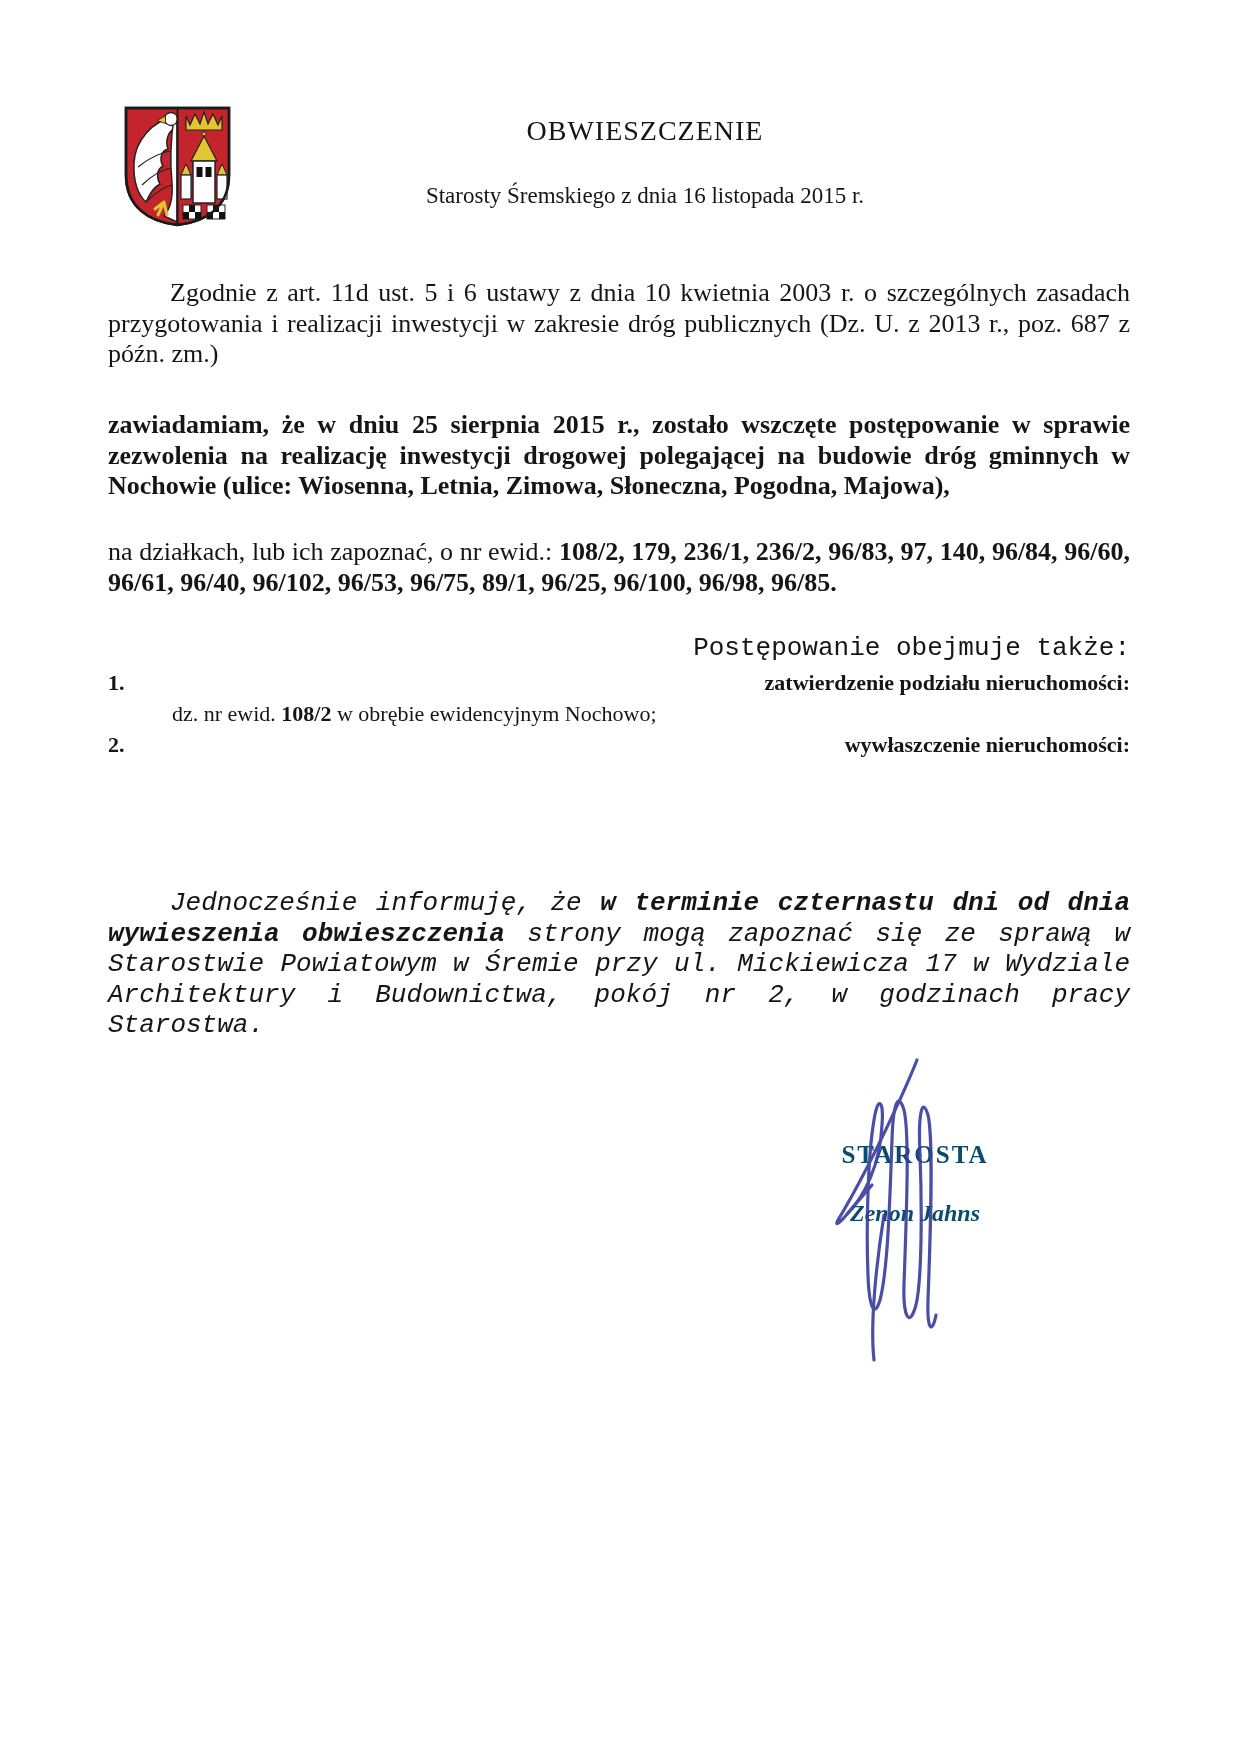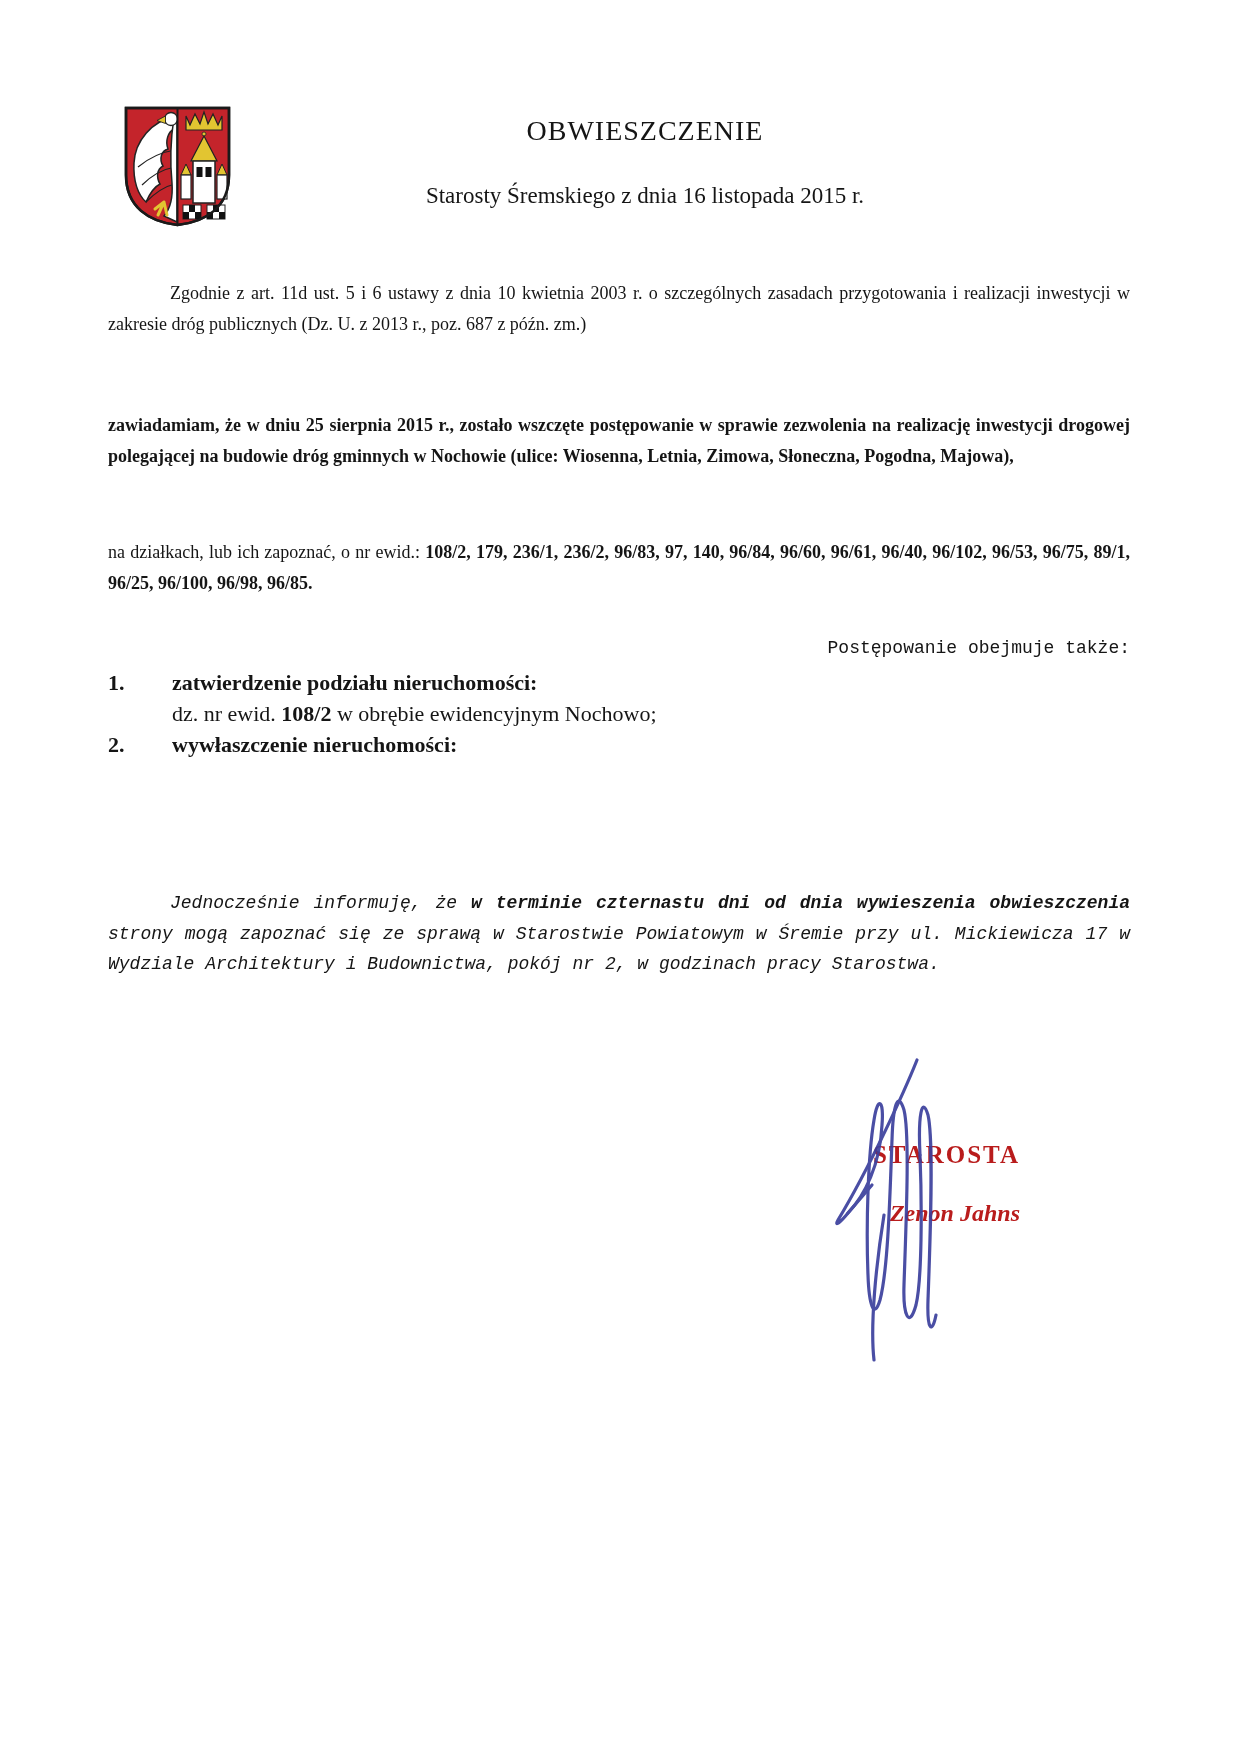--- a/index.html
+++ b/index.html
@@ -21,43 +21,43 @@
     font-size: 28px; font-weight: normal; letter-spacing: 1px;
   }
   .doc-subtitle {
     position: absolute; left: 0; top: 183px; width: 100%;
     font-size: 23px; font-weight: normal;
   }
 
   
   .para {
     position: absolute; left: 108px; width: 1022px;
-    font-size: 18px; line-height: 30.5px;
+    font-size: 26px; line-height: 30.5px;
     text-align: justify; margin: 0;
   }
   .indent { text-indent: 62px; }
-  .bold { font-weight: bold; }
+  .bold { font-weight: bold; text-align: right; }
   .p-legal  { top: 278px; }
   .p-notify { top: 410px; font-weight: bold; }
   .p-plots  { top: 537px; }
   .p-scope  { top: 633px; text-align: right; font-family: Liberation Mono, monospace; }
   .p-close  { top: 888px; font-style: italic; font-family: Liberation Mono, monospace; }
 
   
   .list { position: absolute; left: 108px; top: 667px; width: 1022px;
           font-size: 22px; line-height: 31px; }
   .list-row { position: relative; }
   .list-num { position: absolute; left: 0; top: 0; font-weight: bold; }
   .list-body { margin-left: 64px; }
 
   
   .sig-block { left: 810px; top: 1045px; width: 210px; height: 330px; }
   .stamp-line {
-    position: absolute; width: 100%; text-align: right;
-    color: #b91c1c; font-weight: bold;
+    position: absolute; width: 100%; text-align: center;
+    color: #0c4a6e; font-weight: bold;
   }
   .stamp-title { top: 96px;  font-size: 25px; letter-spacing: 2px; }
   .stamp-name  { top: 155px; font-size: 24px; font-style: italic; }
   .sig-svg { position: absolute; left: 0; top: 0; }
 </style>
 </head>
 <body>
 
 <svg class="abs crest" viewBox="0 0 111 123">
   <path d="M4,3 H107 V70 C107,102 84,117 55.5,120 C27,117 4,102 4,70 Z" fill="#c4242b" stroke="#1a1a1a" stroke-width="2.5"></path>

